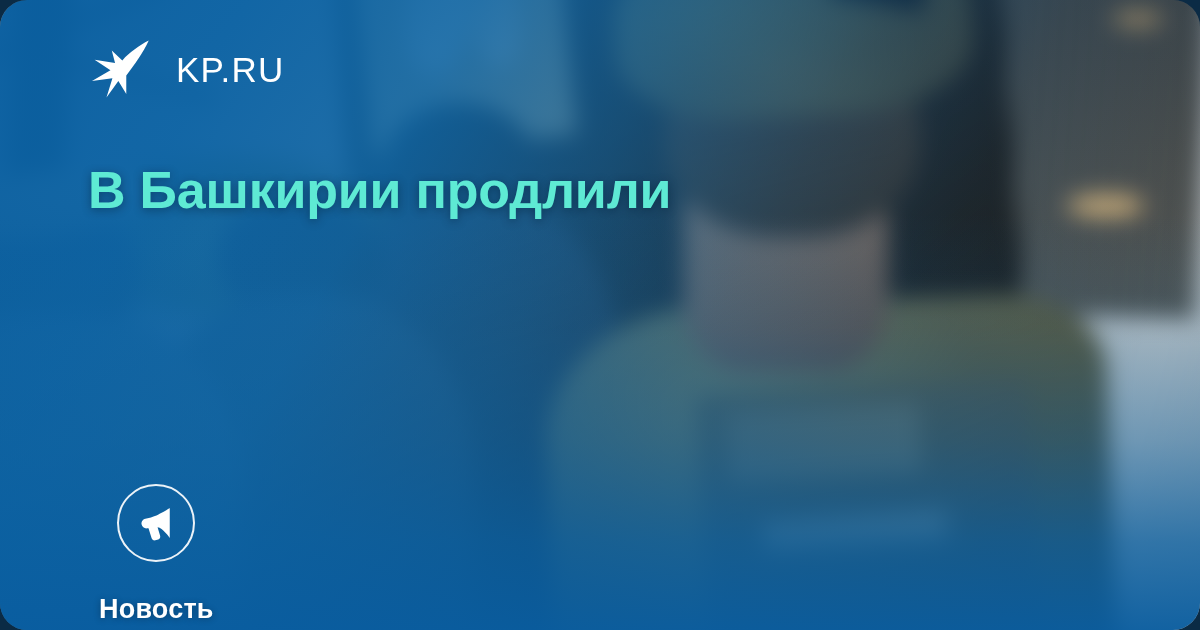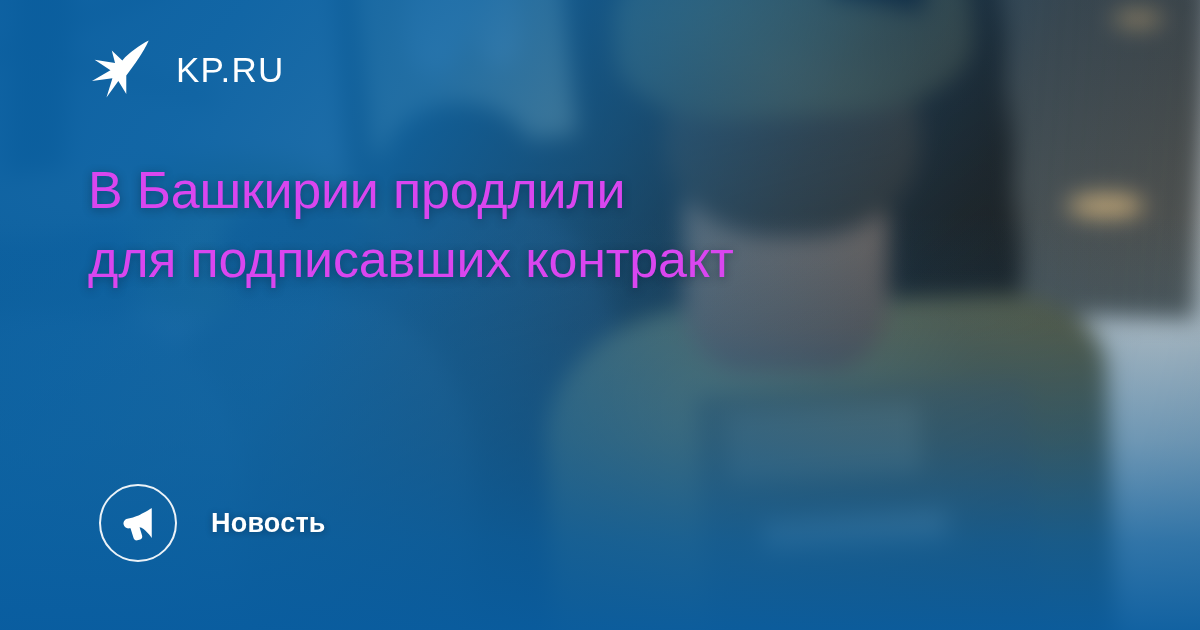--- a/index.html
+++ b/index.html
@@ -4,20 +4,21 @@
 <title>KP.RU share card</title>
 <style>
   html,body{margin:0;padding:0;background:#0b2b45;}
   *{box-sizing:border-box;}
 
   .card{
     position:relative;
     width:1200px;height:630px;
     overflow:hidden;
     font-family:"Liberation Sans","DejaVu Sans",sans-serif;
+    border-radius:27px;
     -webkit-font-smoothing:antialiased;
   }
 
   
   .photo{position:absolute;inset:-40px;filter:blur(11px) saturate(0.92);}
 
   
   .photo .sky{
     position:absolute;inset:0;
     background:
@@ -215,32 +216,32 @@
   }
   .brand-mark{width:66px;height:66px;display:block;}
   .brand-name{
     color:#ffffff;font-size:35px;letter-spacing:1.2px;
     font-weight:400;line-height:1;white-space:nowrap;
   }
 
   .headline{
     position:absolute;left:88px;top:156px;width:810px;
     margin:0;
-    color:#d946ef;
+    color:#5eead4;
     font-size:52px;
-    font-weight:400;
+    font-weight:700;
     line-height:69px;
     letter-spacing:-0.2px;
     text-shadow:0 2px 10px rgba(4,26,46,0.45);
   }
   .headline .ln{display:block;}
 
   .badge{
     position:absolute;left:99px;top:484px;
-    display:flex;align-items:center;gap:34px;
+    display:flex;align-items:center;gap:34px;flex-direction:column;
   }
   .badge-circle{
     width:78px;height:78px;border-radius:50%;
     border:2px solid rgba(255,255,255,0.92);
     display:flex;align-items:center;justify-content:center;
     flex:0 0 78px;
   }
   .megaphone{width:40px;height:40px;display:block;}
   .badge-label{
     color:#ffffff;font-size:27px;font-weight:700;
@@ -294,21 +295,20 @@
 
     <div class="brand">
       <svg class="brand-mark" viewBox="0 0 100 100" aria-hidden="true">
         <path fill="#ffffff" d="M92 7 C78 14 63 25 52 37 L36 22 L41 41 L10 36 L34 52 L6 68 L37 64 L28 93 L46 68 L58 88 L58 60 C70 44 84 25 92 7 Z"></path>
       </svg>
       <span class="brand-name">KP.RU</span>
     </div>
 
     <h1 class="headline">
       <span class="ln">В Башкирии продлили</span>
-      <span class="ln">для подписавших контракт</span>
     </h1>
 
     <div class="badge">
       <span class="badge-circle">
         <svg class="megaphone" viewBox="0 0 64 64" aria-hidden="true">
           <path fill="#ffffff" d="M54 8 C54 8 34 21 24 23 L15 25 C10.5 26 8 30 9 34.5 C10 39 14 41.5 18.5 40.5 L20 40.2 L25 56.5 C25.8 59 28.5 60.4 31 59.6 L35.5 58.2 C38 57.4 39.4 54.7 38.6 52.2 L34.5 38.8 C42 38.5 54 56 54 56 Z"></path>
         </svg>
       </span>
       <span class="badge-label">Новость</span>
     </div>

